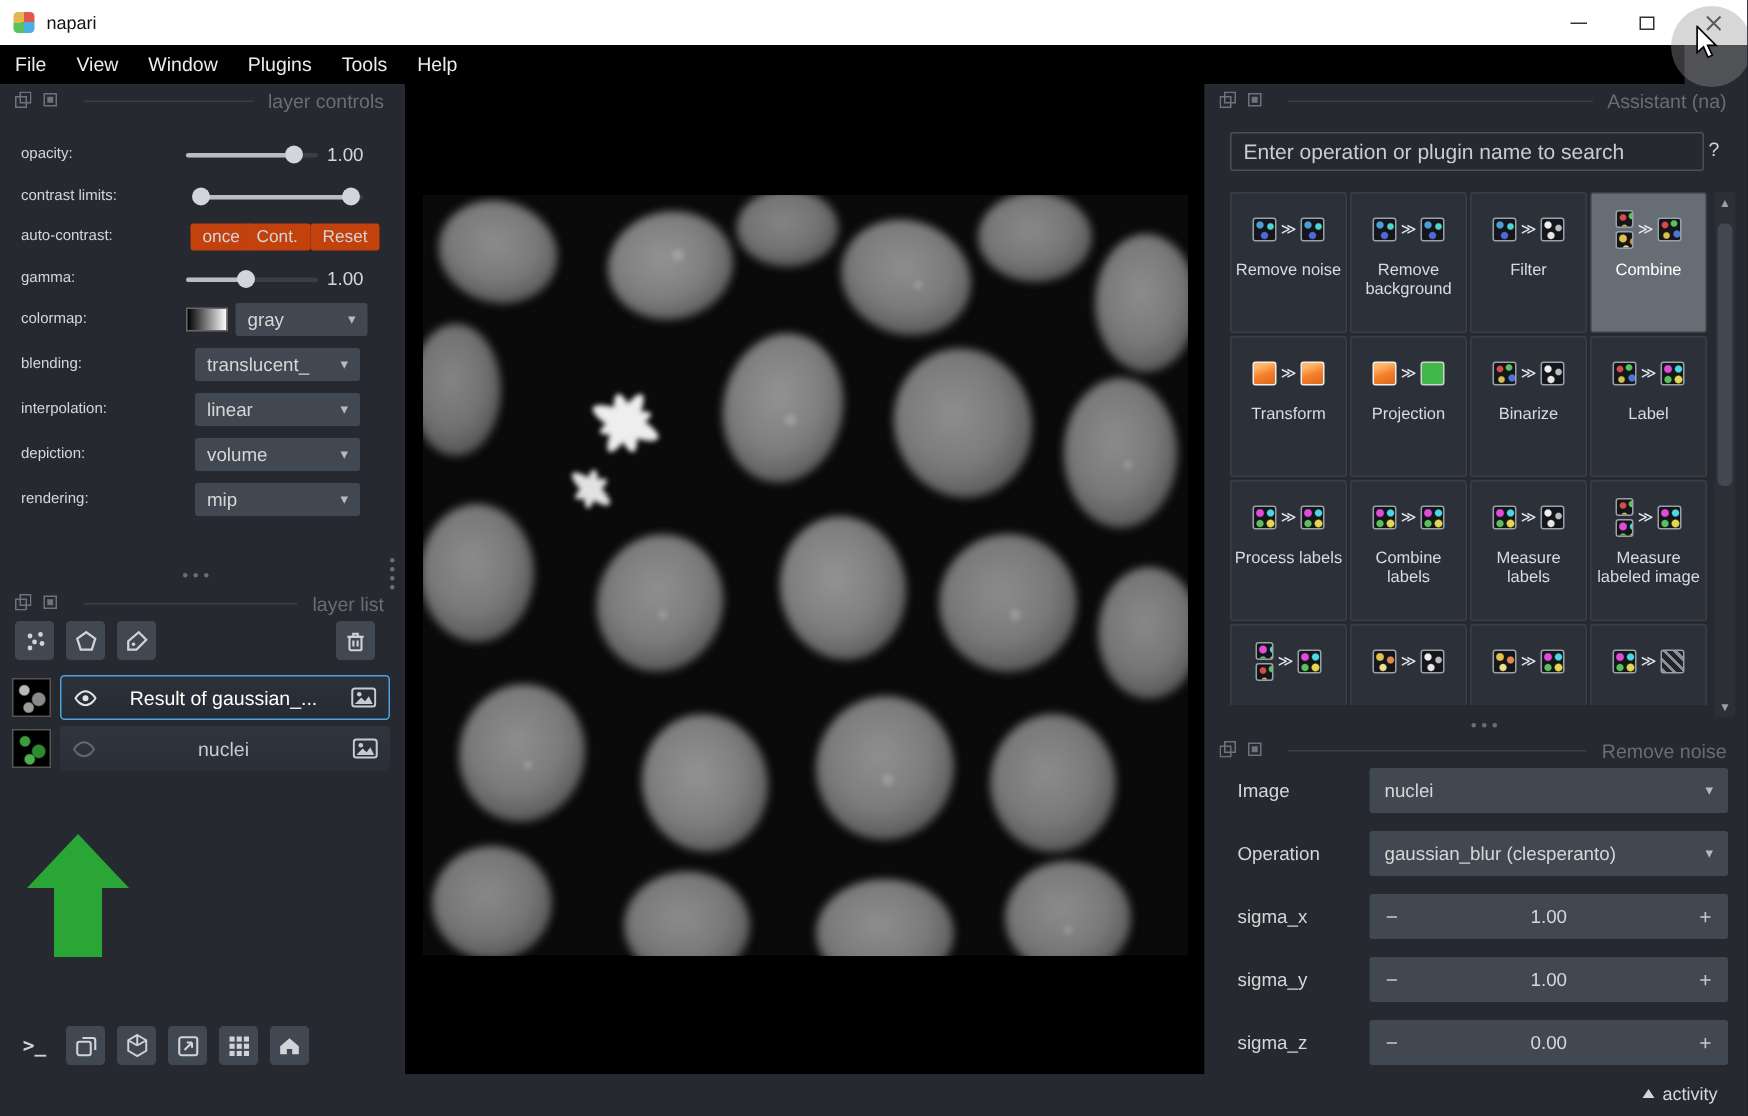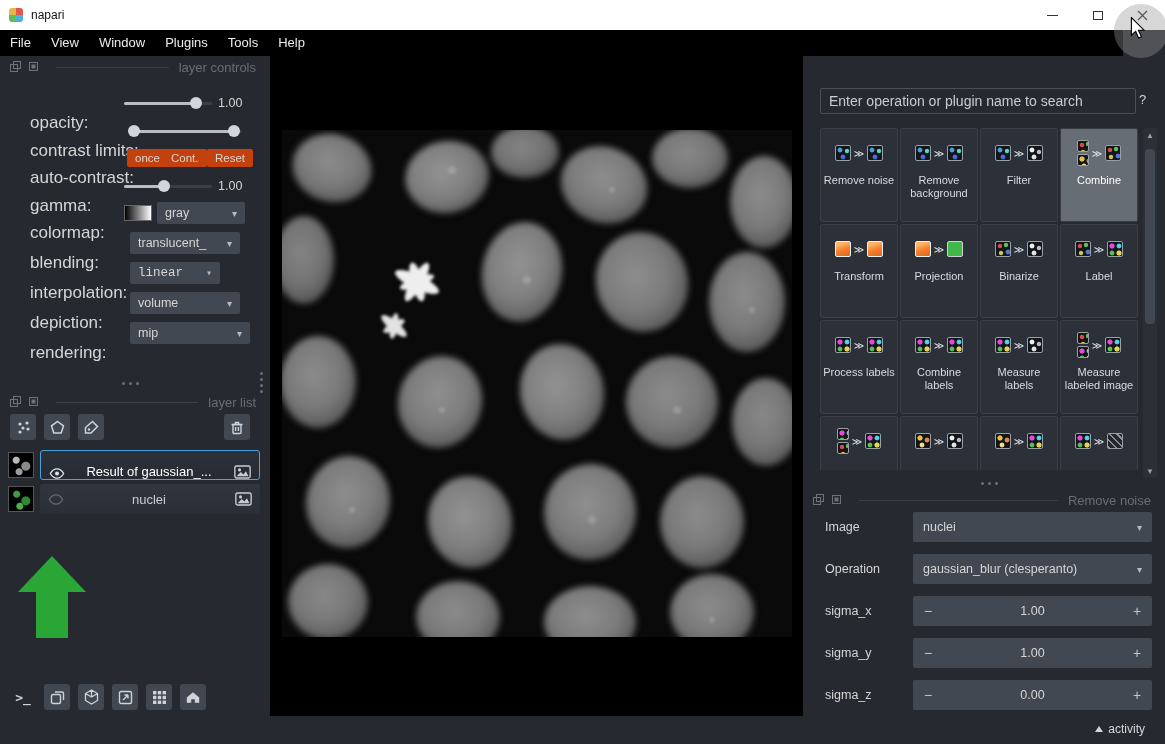--- a/index.html
+++ b/index.html
@@ -28,21 +28,21 @@
   .canvas     { position:absolute; left:270px; top:56px; width:533px; height:660px; background:#000; }
   .right-dock { position:absolute; left:803px; top:56px; width:362px; height:688px; background:#262930; }
 
   .dock-header { position:absolute; left:0; width:100%; height:20px; display:flex; align-items:center; padding:0 14px 0 10px; }
   .dock-header .hline { flex:1; height:1px; background:#3a3e45; margin:0 10px; }
   .dock-title { font-size:13px; color:#696e75; white-space:nowrap; }
   .dock-ico { width:12px; height:12px; margin-right:6px; color:#6e737b; display:inline-flex; }
 
   
   .lc-row { position:absolute; left:0; width:270px; height:22px; }
-  .lc-label { position:absolute; left:30px; font-size:17px; color:#d6d6d6; line-height:22px;margin-top:20px; }
+  .lc-label { position:absolute; left:14px; font-size:10px; color:#d6d6d6; line-height:22px; }
   .slider { position:absolute; top:5px; height:12px; }
   .slider .track { position:absolute; left:0; right:0; top:5px; height:3px; background:#3a3e45; border-radius:2px; }
   .slider .fill  { position:absolute; top:5px; height:3px; background:#b9bec5; border-radius:2px; }
   .slider .knob  { position:absolute; top:0; width:12px; height:12px; margin-left:-6px; border-radius:50%; background:#d2d5da; }
   .lc-value { position:absolute; left:218px; font-size:12.5px; color:#d6d6d6; line-height:22px; }
   .mini-btn { position:absolute; top:2px; height:18px; background:#c2410c; border:none; border-radius:2px;
     color:#d6d6d6; font-size:11.5px; font-family:inherit; padding:0 8px;text-align:center; }
   .cmap-box { position:absolute; left:124px; top:3px; width:28px; height:16px; border:1px solid #666;
     background:linear-gradient(90deg,#000,#fff); }
   .select { position:absolute; height:22px; background:#414851; border-radius:2px; display:flex; align-items:center;
@@ -58,21 +58,21 @@
     radial-gradient(circle at 70% 55%, #8a8a8a 0 4px, transparent 5px),
     radial-gradient(circle at 42% 78%, #9c9c9c 0 3px, transparent 4px); }
   .thumb-green { background-image: radial-gradient(circle at 32% 30%, #3f9b3f 0 3px, transparent 4px),
     radial-gradient(circle at 70% 58%, #2f8a2f 0 4px, transparent 5px),
     radial-gradient(circle at 45% 80%, #4cae4c 0 3px, transparent 4px); }
   .thumb-magenta { background-image: radial-gradient(circle at 32% 30%, #a23fa2 0 3px, transparent 4px),
     radial-gradient(circle at 70% 58%, #8a2f8a 0 4px, transparent 5px),
     radial-gradient(circle at 45% 80%, #b44cb4 0 3px, transparent 4px); }
   .layer-body { position:absolute; left:32px; top:0; width:220px; height:30px; border-radius:3px;
     background:linear-gradient(#31353d,#2a2e36); display:flex; align-items:center; }
-  .layer-body.selected { border:1px solid #4aa3df; background:linear-gradient(#2c313a,#262b33);align-items:flex-end; }
+  .layer-body.selected { border:1px solid #4aa3df; background:linear-gradient(#2c313a,#262b33); }
   .layer-eye { width:24px; display:flex; justify-content:center; color:#dfe3e8; margin-left:4px; }
   .layer-eye.hidden-eye { opacity:.3; }
   .layer-name { flex:1; text-align:center; font-size:13px; color:#c8ccd2; }
   .layer-name.selected-name { color:#ffffff; }
   .layer-type { width:26px; color:#c8ccd2; display:flex; justify-content:center; margin-right:4px; }
 
   
   .vt-btn { position:absolute; top:0; width:26px; height:26px; background:#414851; border-radius:3px;
     display:flex; align-items:center; justify-content:center; color:#d0d3d8; }
   .vt-console { position:absolute; top:0; left:10px; width:26px; height:26px; display:flex; align-items:center;
@@ -249,37 +249,37 @@
     <div class="lc-row" style="top:176px;">
       <span class="lc-label">blending:</span>
       <div class="select" style="left:130px; width:110px;">
         <span>translucent_</span>
         <span class="chev">▾</span>
       </div>
     </div>
 
     <div class="lc-row" style="top:206px;">
       <span class="lc-label">interpolation:</span>
-      <div class="select" style="left:130px; width:90px;font-family:Liberation Mono, monospace;">
+      <div class="select" style="left:130px; width:110px;">
         <span>linear</span>
         <span class="chev">▾</span>
       </div>
     </div>
 
     <div class="lc-row" style="top:236px;">
       <span class="lc-label">depiction:</span>
       <div class="select" style="left:130px; width:110px;">
         <span>volume</span>
         <span class="chev">▾</span>
       </div>
     </div>
 
     <div class="lc-row" style="top:266px;">
       <span class="lc-label">rendering:</span>
-      <div class="select" style="left:130px; width:120px;">
+      <div class="select" style="left:130px; width:110px;">
         <span>mip</span>
         <span class="chev">▾</span>
       </div>
     </div>
 
     <div class="dots-h" style="left:122px; top:326px;">
       <span class="dot"></span>
         <span class="dot"></span>
         <span class="dot"></span>
     </div>
@@ -495,20 +495,36 @@
 
   <div class="dots-v" style="left:806px; top:372px;">
     <span class="dot"></span>
       <span class="dot"></span>
       <span class="dot"></span>
       <span class="dot"></span>
   </div>
 
   <div class="right-dock">
 
+    <div class="dock-header" style="top:1px;">
+      <span class="dock-ico">
+        <svg width="11" height="11" viewBox="0 0 11 11">
+            <rect x="0.5" y="3.5" width="7" height="7" fill="none" stroke="#6e737b"></rect>
+            <rect x="3.5" y="0.5" width="7" height="7" fill="none" stroke="#6e737b"></rect>
+          </svg>
+      </span>
+      <span class="dock-ico">
+        <svg width="11" height="11" viewBox="0 0 11 11">
+            <rect x="1.5" y="1.5" width="8" height="8" fill="none" stroke="#6e737b"></rect>
+            <rect x="3.5" y="3.5" width="4" height="4" fill="#6e737b"></rect>
+          </svg>
+      </span>
+      <span class="hline"></span>
+      <span class="dock-title">Assistant (na)</span>
+    </div>
 
     <input class="search-box" type="text" placeholder="Enter operation or plugin name to search" style="">
     <button class="help-btn">?</button>
 
     <div class="asst-grid">
 
       <div class="asst-cell">
         <div class="icons">
             <span class="tl tl-blue"></span>
             <span class="sep"></span>

